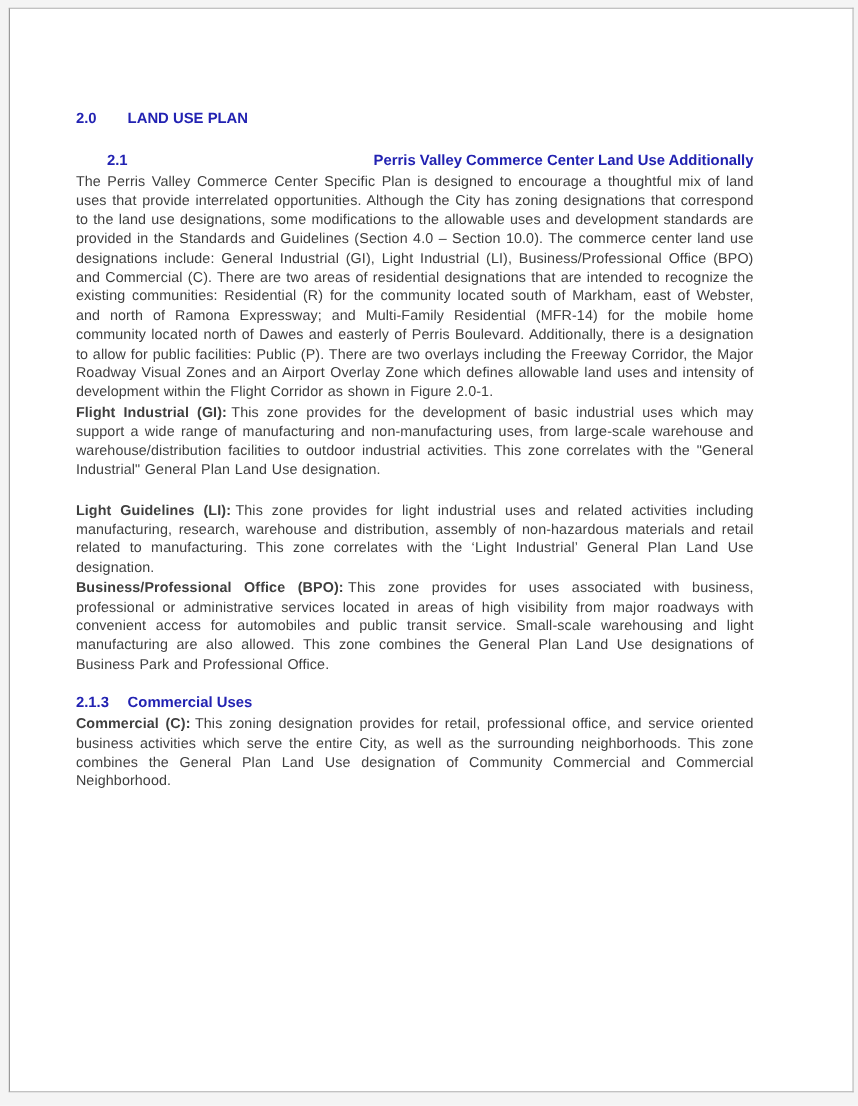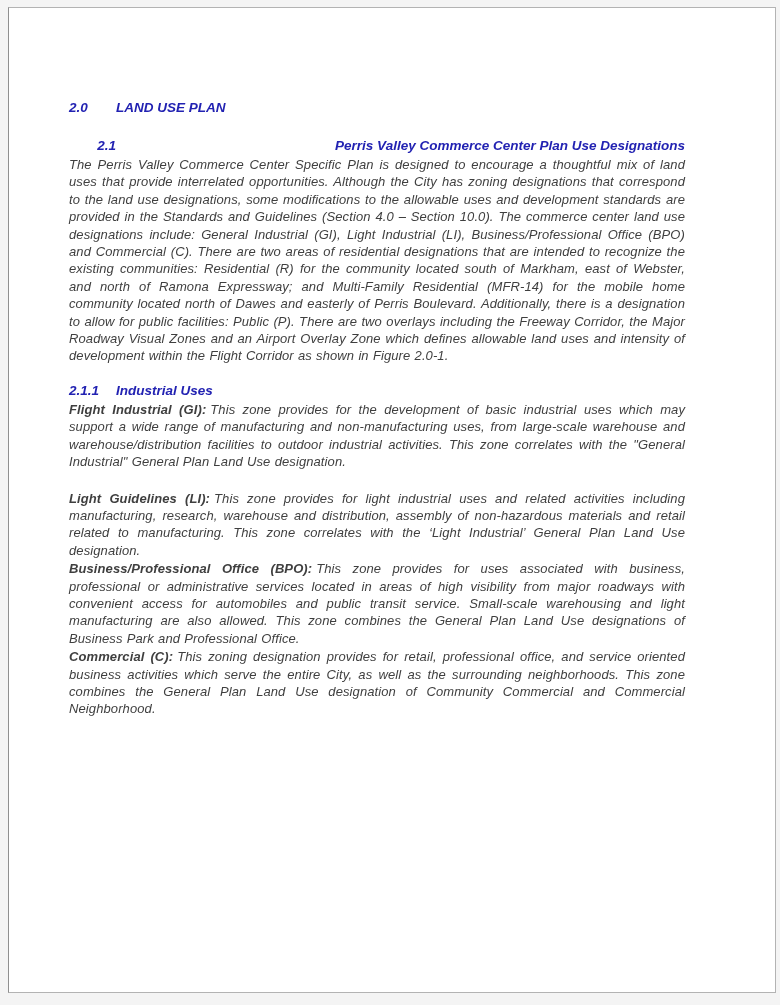--- a/index.html
+++ b/index.html
@@ -14,21 +14,20 @@
   .page {
     position: absolute;
     left: 8px;
     top: 7px;
     width: 768px;
     height: 986px;
     background: #ffffff;
     border: 1px solid #b3b3b3;
     border-left-color: #8f8f8f;
     box-sizing: border-box;
-    font-style: italic;
   }
   .content {
     padding: 90px 92px 0 60px;
     width: 616px;
     box-sizing: content-box;
     color: #3f3f3f;
   }
   h1, h2, h3 {
     display: flex;
     margin: 0;
@@ -66,29 +65,29 @@
 <div class="page">
   <div class="content">
 
     <h1>
       <span class="num">2.0</span>
       <span class="ttl">LAND USE PLAN</span>
     </h1>
 
     <h2>
       <span class="num">2.1</span>
-      <span class="ttl">Perris Valley Commerce Center Plan Use Designations</span>
+      <span class="ttl">Perris Valley Commerce Center Land Use Additionally</span>
     </h2>
     <p>The Perris Valley Commerce Center Specific Plan is designed to encourage a thoughtful mix of land uses that provide interrelated opportunities. Although the City has zoning designations that correspond to the land use designations, some modifications to the allowable uses and development standards are provided in the Standards and Guidelines (Section 4.0 – Section 10.0). The commerce center land use designations include: General Industrial (GI), Light Industrial (LI), Business/Professional Office (BPO) and Commercial (C). There are two areas of residential designations that are intended to recognize the existing communities: Residential (R) for the community located south of Markham, east of Webster, and north of Ramona Expressway; and Multi-Family Residential (MFR-14) for the mobile home community located north of Dawes and easterly of Perris Boulevard.  Additionally, there is a designation to allow for public facilities: Public (P). There are two overlays including the Freeway Corridor, the Major Roadway Visual Zones and an Airport Overlay Zone which defines allowable land uses and intensity of development within the Flight Corridor as shown in Figure 2.0-1.</p>
 
-    <h3 class="gap16">
-      <span class="num">2.1.1</span>
-      <span class="ttl">Industrial Uses</span>
-    </h3>
     <p><span class="lead">Flight Industrial (GI):</span><span>This zone provides for the development of basic industrial uses which may support a wide range of manufacturing and non-manufacturing uses, from large-scale warehouse and warehouse/distribution facilities to outdoor industrial activities. This zone correlates with the "General Industrial" General Plan Land Use designation.</span></p>
     <p class="spaced"><span class="lead">Light Guidelines (LI):</span><span>This zone provides for light industrial uses and related activities including manufacturing, research, warehouse and distribution, assembly of non-hazardous materials and retail related to manufacturing. This zone correlates with the ‘Light Industrial’ General Plan Land Use designation.</span></p>
 
     <p><span class="lead">Business/Professional Office (BPO):</span><span>This zone provides for uses associated with business, professional or administrative services located in areas of high visibility from major roadways with convenient access for automobiles and public transit service. Small-scale warehousing and light manufacturing are also allowed. This zone combines the General Plan Land Use designations of Business Park and Professional Office.</span></p>
 
+    <h3 class="gap17">
+      <span class="num">2.1.3</span>
+      <span class="ttl">Commercial Uses</span>
+    </h3>
     <p><span class="lead">Commercial (C):</span><span>This zoning designation provides for retail, professional office, and service oriented business activities which serve the entire City, as well as the surrounding neighborhoods. This zone combines the General Plan Land Use designation of Community Commercial and Commercial Neighborhood.</span></p>
 
   </div>
 </div>
 
 </body></html>

